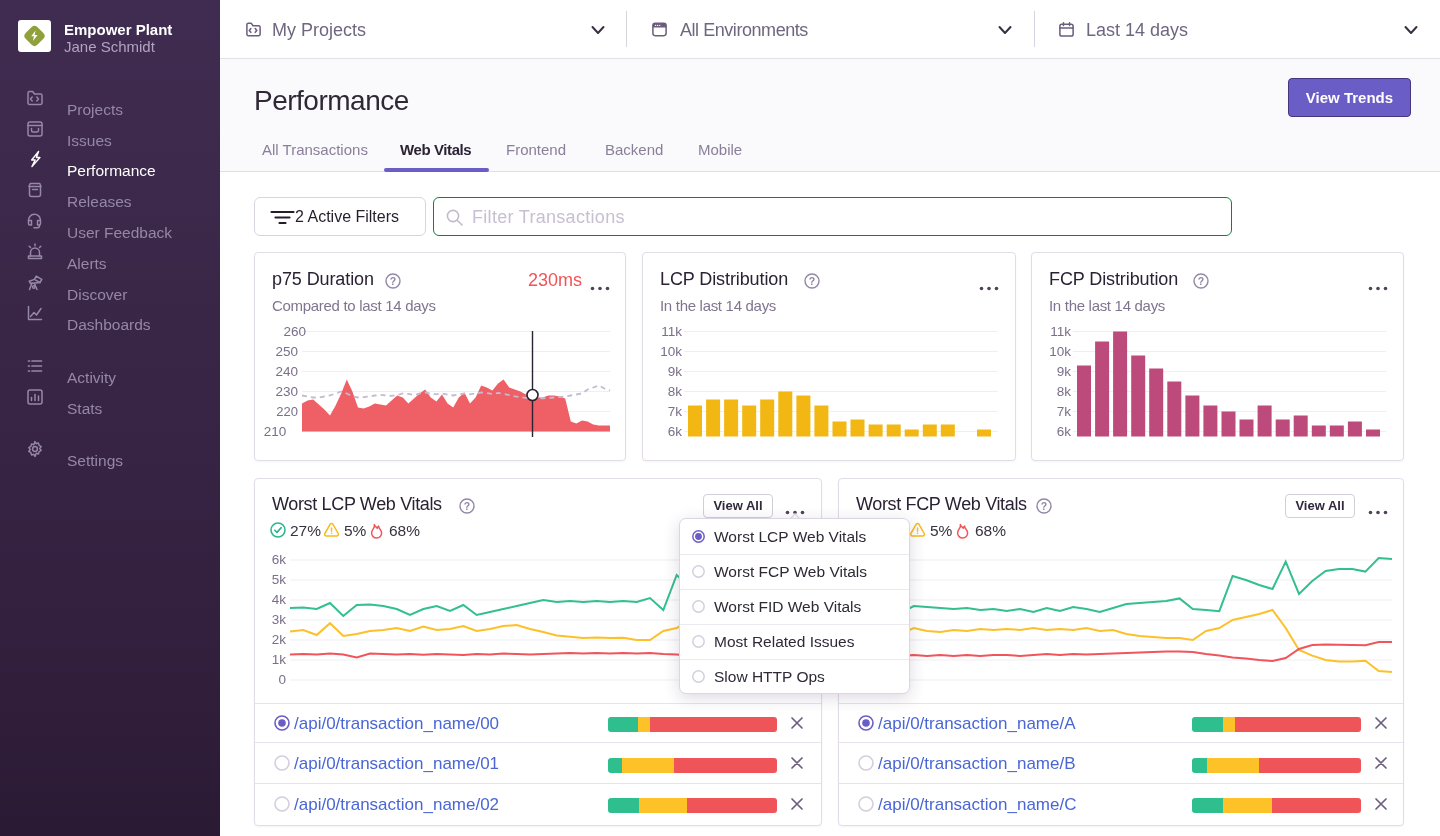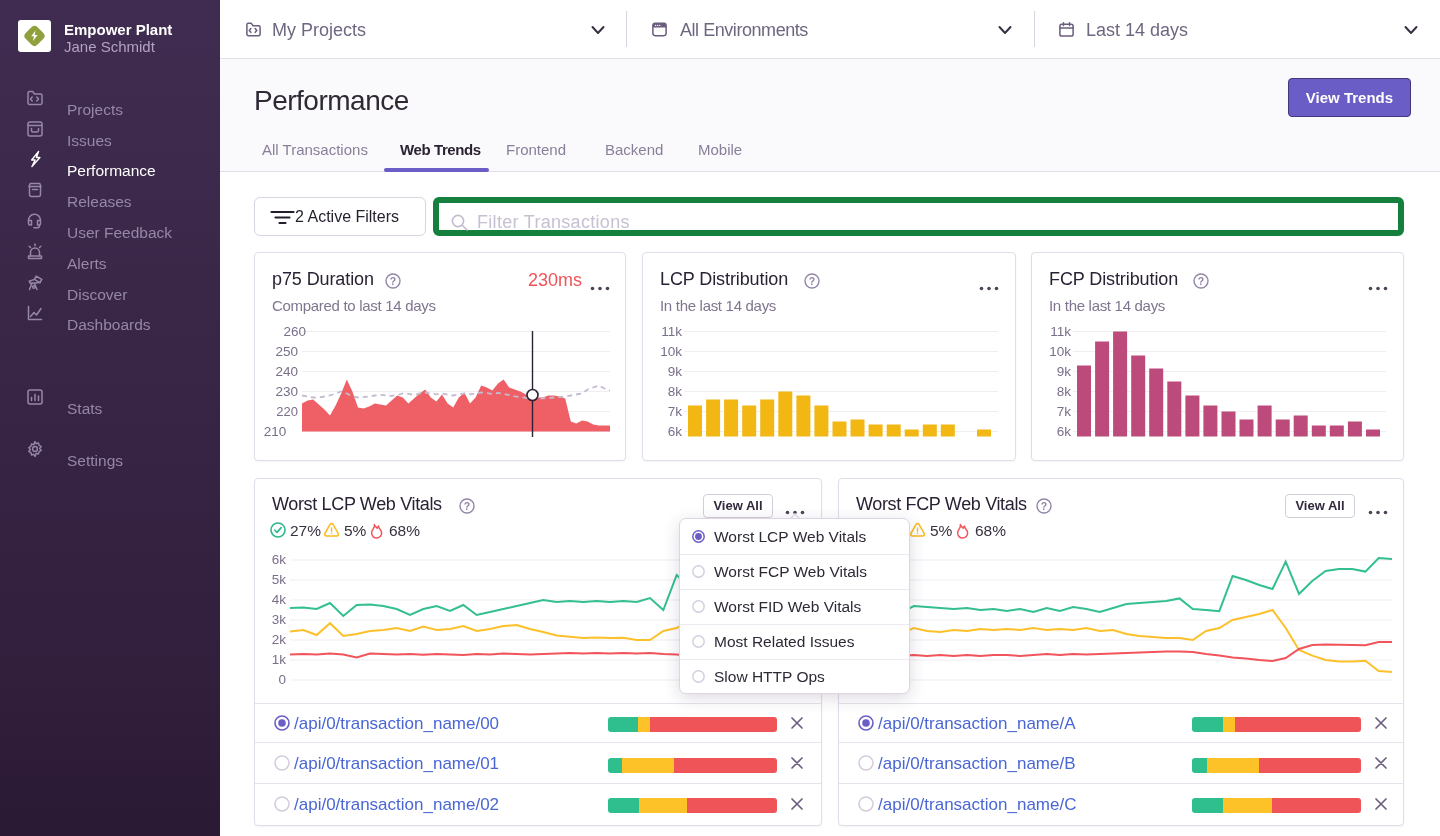--- a/index.html
+++ b/index.html
@@ -31,21 +31,21 @@
 #headband { left:220px; top:59px; width:1220px; height:113px; background:#faf9fb; border-bottom:1px solid #e2dde8; }
 #ptitle { left:254px; top:85px; font-size:28px; color:#2f2936; letter-spacing:-0.5px; }
 #viewtrends { left:1288px; top:78px; width:123px; height:39px; background:#6a5dc6; border:1px solid #46357f; border-radius:4px; color:#fff; font-size:15px; font-weight:bold; text-align:center; line-height:37px; box-sizing:border-box; }
 .tab { top:141px; font-size:15px; color:#8a7f99; }
 .tab.active { color:#2b2233; font-weight:bold; letter-spacing:-0.4px; }
 #tabline { left:384px; top:168px; width:105px; height:4px; background:#6a5dc6; border-radius:2px; }
 
 
 #filterbtn { left:254px; top:197px; width:172px; height:39px; background:#fff; border:1px solid #d9d4e0; border-radius:6px; }
 #filterbtn .lbl { position:absolute; left:40px; top:10px; font-size:16px; font-weight:normal; color:#241e2c; white-space:nowrap; }
-#searchbox { left:433px; top:197px; width:971px; height:39px; background:#fff; border:6px solid #15803d; border-radius:6px; }
+#searchbox { left:433px; top:197px; width:799px; height:39px; background:#fff; border:1px solid #15803d; border-radius:6px; }
 #searchbox .ph { position:absolute; left:38px; top:9px; font-size:18px; color:#c7c0d1; letter-spacing:0.3px; }
 
 
 .card { background:#fff; border:1px solid #e2dce9; border-radius:4px; box-shadow:0 1px 2px rgba(43,34,51,0.05); }
 .ctitle { font-size:18px; color:#2a2234; font-weight:400; letter-spacing:-0.1px; white-space:nowrap; }
 .csub { font-size:15px; color:#80758f; letter-spacing:-0.3px; white-space:nowrap; }
 .dots { width:22px; height:6px; }
 .viewall { width:70px; height:24px; background:#fff; border:1px solid #d4cdda; border-radius:4px; text-align:center; line-height:22px; font-size:13px; font-weight:bold; color:#32293d; }
 .pct { font-size:15.5px; color:#38313f; }
 .translink { font-size:17px; color:#4a66d6; white-space:nowrap; }
@@ -128,20 +128,31 @@
             <path d="M7.8 11.7 a1.3 1.3 0 1 0 0.01 0" fill="none" stroke="currentColor" stroke-width="1.5" stroke-linecap="round" stroke-linejoin="round"></path>
           </svg></span>
         <span class="lbl">Discover</span>
       </div>
 <div class="nav-item abs" style="top:297px">
         <span class="ic"><svg width="18" height="18" viewBox="0 0 18 18">
             <path d="M2.5 2.5 V15.5 H15.5" fill="none" stroke="currentColor" stroke-width="1.5" stroke-linecap="round" stroke-linejoin="round"></path>
             <path d="M4.5 12.5 L8 8.5 L10.5 11 L15 4.5" fill="none" stroke="currentColor" stroke-width="1.5" stroke-linecap="round" stroke-linejoin="round"></path>
           </svg></span>
         <span class="lbl">Dashboards</span>
+      </div>
+<div class="nav-item abs" style="top:350px">
+        <span class="ic"><svg width="18" height="18" viewBox="0 0 18 18">
+            <path d="M2.5 4 h1" fill="none" stroke="currentColor" stroke-width="1.7" stroke-linecap="round" stroke-linejoin="round"></path>
+            <path d="M6 4 h9.5" fill="none" stroke="currentColor" stroke-width="1.7" stroke-linecap="round" stroke-linejoin="round"></path>
+            <path d="M2.5 9 h1" fill="none" stroke="currentColor" stroke-width="1.7" stroke-linecap="round" stroke-linejoin="round"></path>
+            <path d="M6 9 h9.5" fill="none" stroke="currentColor" stroke-width="1.7" stroke-linecap="round" stroke-linejoin="round"></path>
+            <path d="M2.5 14 h1" fill="none" stroke="currentColor" stroke-width="1.7" stroke-linecap="round" stroke-linejoin="round"></path>
+            <path d="M6 14 h9.5" fill="none" stroke="currentColor" stroke-width="1.7" stroke-linecap="round" stroke-linejoin="round"></path>
+          </svg></span>
+        <span class="lbl">Activity</span>
       </div>
 <div class="nav-item abs" style="top:381px">
         <span class="ic"><svg width="18" height="18" viewBox="0 0 18 18">
             <path d="M2 4 a2 2 0 0 1 2-2 h10 a2 2 0 0 1 2 2 v10 a2 2 0 0 1-2 2 h-10 a2 2 0 0 1-2-2 Z" fill="none" stroke="currentColor" stroke-width="1.5" stroke-linecap="round" stroke-linejoin="round"></path>
             <path d="M5.5 12.5 v-3" fill="none" stroke="currentColor" stroke-width="1.5" stroke-linecap="round" stroke-linejoin="round"></path>
             <path d="M9 12.5 v-6" fill="none" stroke="currentColor" stroke-width="1.5" stroke-linecap="round" stroke-linejoin="round"></path>
             <path d="M12.5 12.5 v-4.5" fill="none" stroke="currentColor" stroke-width="1.5" stroke-linecap="round" stroke-linejoin="round"></path>
           </svg></span>
         <span class="lbl">Stats</span>
       </div>
@@ -197,21 +208,21 @@
     <span class="lbl" style="left:28px">Last 14 days</span>
   </div>
   <svg class="chev abs" style="left:1402px" viewBox="0 0 18 18">
       <path d="M3.5 6 L9 12 L14.5 6" fill="none" stroke="#3a3044" stroke-width="2" stroke-linecap="round" stroke-linejoin="round"></path>
     </svg>
 
   <div id="headband" class="abs"></div>
   <div id="ptitle" class="abs">Performance</div>
   <div id="viewtrends" class="abs">View Trends</div>
   <div class="tab abs" style="left:262px">All Transactions</div>
-  <div class="tab active abs" style="left:400px">Web Trends</div>
+  <div class="tab active abs" style="left:400px">Web Vitals</div>
   <div class="tab abs" style="left:506px">Frontend</div>
   <div class="tab abs" style="left:605px">Backend</div>
   <div class="tab abs" style="left:698px">Mobile</div>
   <div id="tabline" class="abs"></div>
 
   <div id="filterbtn" class="abs">
     <svg class="abs" style="left:15px;top:12px" width="25" height="15" viewBox="0 0 25 15">
       <path d="M1.5 2 H23.5 M5.5 7.5 H19.5 M9.5 13 H15.5" stroke="#241e2c" stroke-width="2.2" stroke-linecap="round"></path>
     </svg>
     <span class="lbl">2 Active Filters</span>

